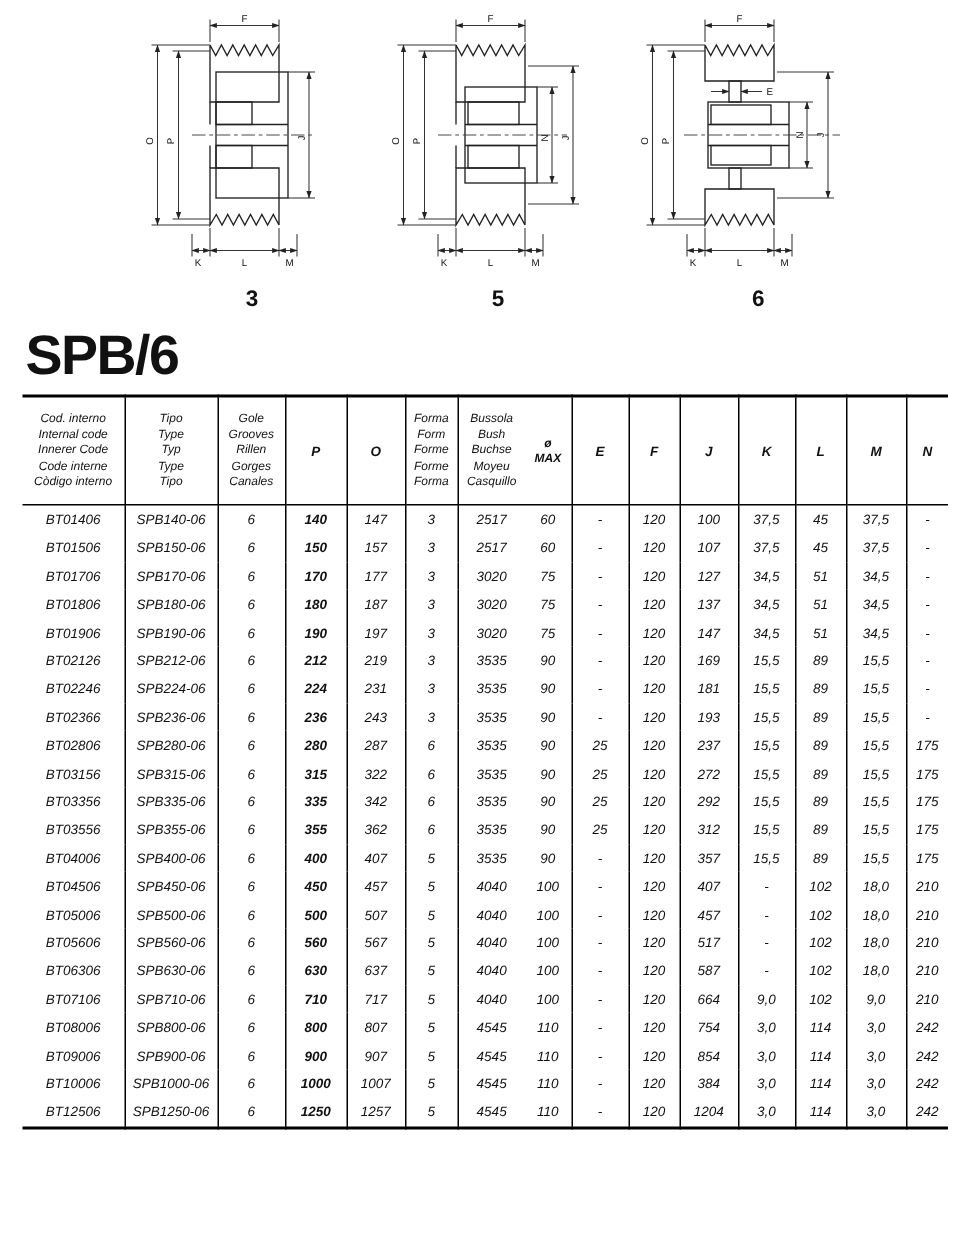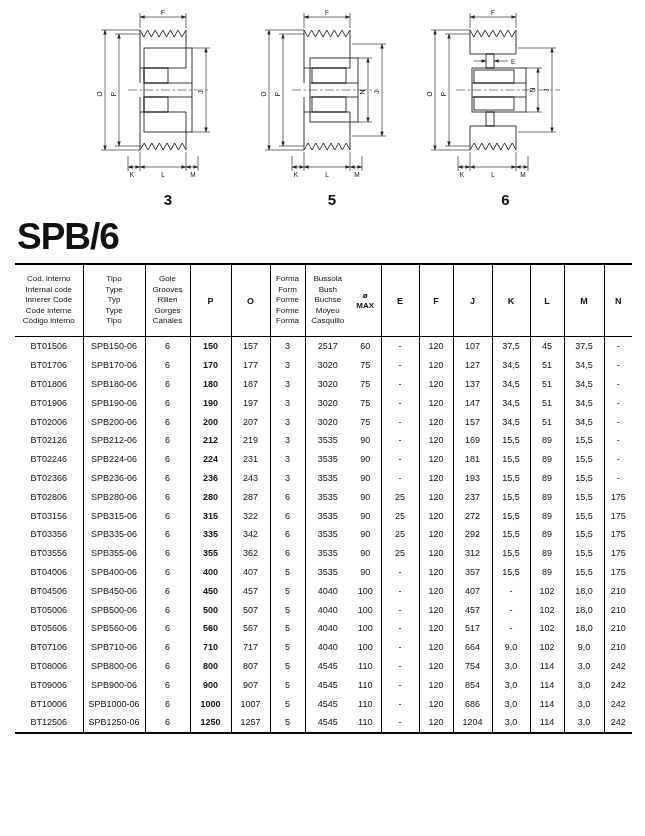--- a/index.html
+++ b/index.html
@@ -15,21 +15,21 @@
   svg text{font-family:"Liberation Sans",sans-serif;font-size:6.5px;fill:#111;}
   .dl{stroke:#333;stroke-width:0.7;fill:none;}
   .ol{stroke:#222;stroke-width:0.9;fill:none;}
   .cl{stroke:#333;stroke-width:0.6;fill:none;stroke-dasharray:9 2.5 2.5 2.5;}
   
   .page-title{
     position:absolute;left:17px;top:216px;font-size:37px;font-weight:bold;
     letter-spacing:-1px;margin:0;
   }
   
-  .tbl-wrap{position:absolute;left:15px;top:263px;width:617px;}
+  .tbl-wrap{position:absolute;left:15px;top:263px;width:617px;font-style:italic;}
   table{
     width:617px;border-collapse:collapse;table-layout:fixed;
     border-top:2.5px solid #000;border-bottom:2.5px solid #000;
   }
   th,td{
     border-right:1px solid #000;text-align:center;vertical-align:middle;
     padding:0;overflow:hidden;
   }
   th:last-child,td:last-child{border-right:none;}
   th.nsep,td.nsep{border-right:none;}
@@ -259,20 +259,37 @@
         <th class="th-letter">F</th>
         <th class="th-letter">J</th>
         <th class="th-letter">K</th>
         <th class="th-letter">L</th>
         <th class="th-letter">M</th>
         <th class="th-letter">N</th>
       </tr>
     </thead>
     <tbody>
         <tr>
+          <td>BT01406</td>
+          <td>SPB140-06</td>
+          <td>6</td>
+          <td class="b">140</td>
+          <td>147</td>
+          <td>3</td>
+          <td class="nsep">2517</td>
+          <td>60</td>
+          <td>-</td>
+          <td>120</td>
+          <td>100</td>
+          <td>37,5</td>
+          <td>45</td>
+          <td>37,5</td>
+          <td>-</td>
+        </tr>
+        <tr>
           <td>BT01506</td>
           <td>SPB150-06</td>
           <td>6</td>
           <td class="b">150</td>
           <td>157</td>
           <td>3</td>
           <td class="nsep">2517</td>
           <td>60</td>
           <td>-</td>
           <td>120</td>
@@ -327,37 +344,20 @@
           <td>75</td>
           <td>-</td>
           <td>120</td>
           <td>147</td>
           <td>34,5</td>
           <td>51</td>
           <td>34,5</td>
           <td>-</td>
         </tr>
         <tr>
-          <td>BT02006</td>
-          <td>SPB200-06</td>
-          <td>6</td>
-          <td class="b">200</td>
-          <td>207</td>
-          <td>3</td>
-          <td class="nsep">3020</td>
-          <td>75</td>
-          <td>-</td>
-          <td>120</td>
-          <td>157</td>
-          <td>34,5</td>
-          <td>51</td>
-          <td>34,5</td>
-          <td>-</td>
-        </tr>
-        <tr>
           <td>BT02126</td>
           <td>SPB212-06</td>
           <td>6</td>
           <td class="b">212</td>
           <td>219</td>
           <td>3</td>
           <td class="nsep">3535</td>
           <td>90</td>
           <td>-</td>
           <td>120</td>
@@ -525,20 +525,37 @@
           <td>SPB560-06</td>
           <td>6</td>
           <td class="b">560</td>
           <td>567</td>
           <td>5</td>
           <td class="nsep">4040</td>
           <td>100</td>
           <td>-</td>
           <td>120</td>
           <td>517</td>
+          <td>-</td>
+          <td>102</td>
+          <td>18,0</td>
+          <td>210</td>
+        </tr>
+        <tr>
+          <td>BT06306</td>
+          <td>SPB630-06</td>
+          <td>6</td>
+          <td class="b">630</td>
+          <td>637</td>
+          <td>5</td>
+          <td class="nsep">4040</td>
+          <td>100</td>
+          <td>-</td>
+          <td>120</td>
+          <td>587</td>
           <td>-</td>
           <td>102</td>
           <td>18,0</td>
           <td>210</td>
         </tr>
         <tr>
           <td>BT07106</td>
           <td>SPB710-06</td>
           <td>6</td>
           <td class="b">710</td>
@@ -592,21 +609,21 @@
           <td>BT10006</td>
           <td>SPB1000-06</td>
           <td>6</td>
           <td class="b">1000</td>
           <td>1007</td>
           <td>5</td>
           <td class="nsep">4545</td>
           <td>110</td>
           <td>-</td>
           <td>120</td>
-          <td>686</td>
+          <td>384</td>
           <td>3,0</td>
           <td>114</td>
           <td>3,0</td>
           <td>242</td>
         </tr>
         <tr>
           <td>BT12506</td>
           <td>SPB1250-06</td>
           <td>6</td>
           <td class="b">1250</td>

